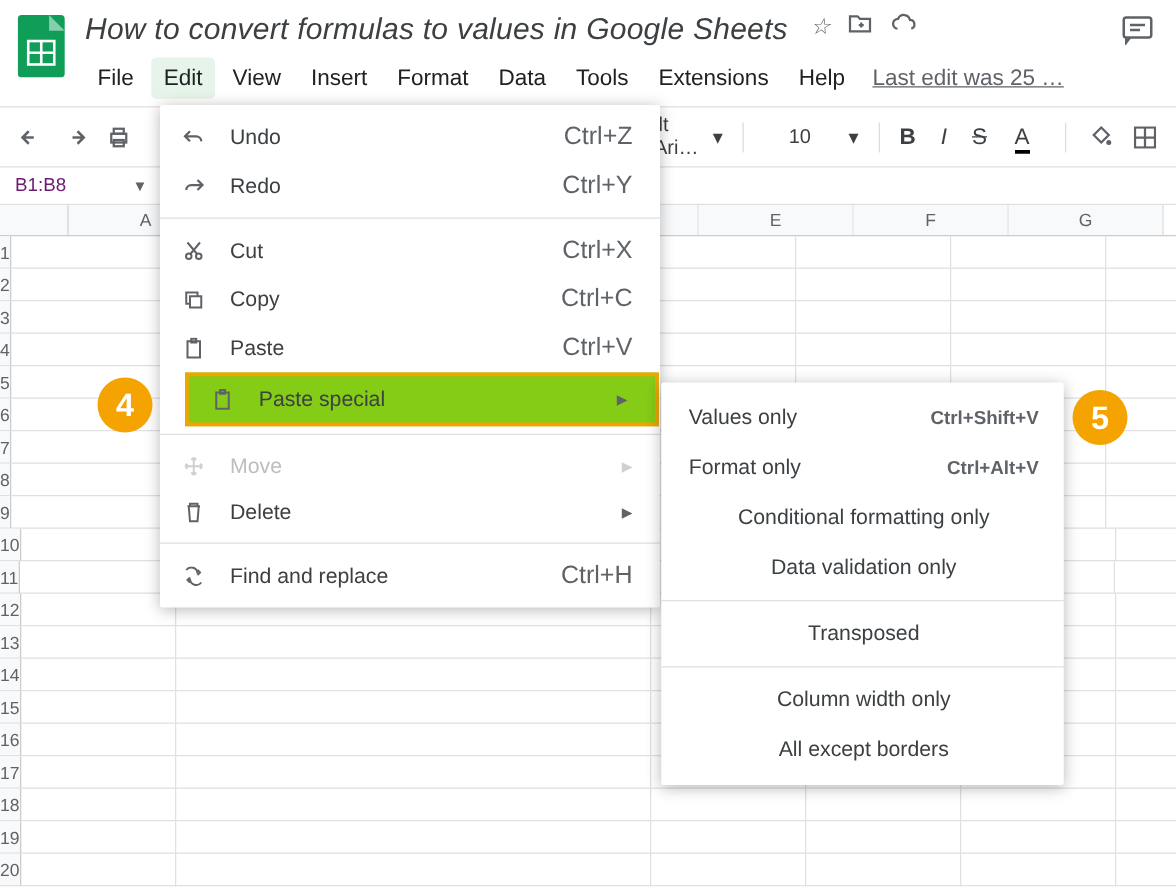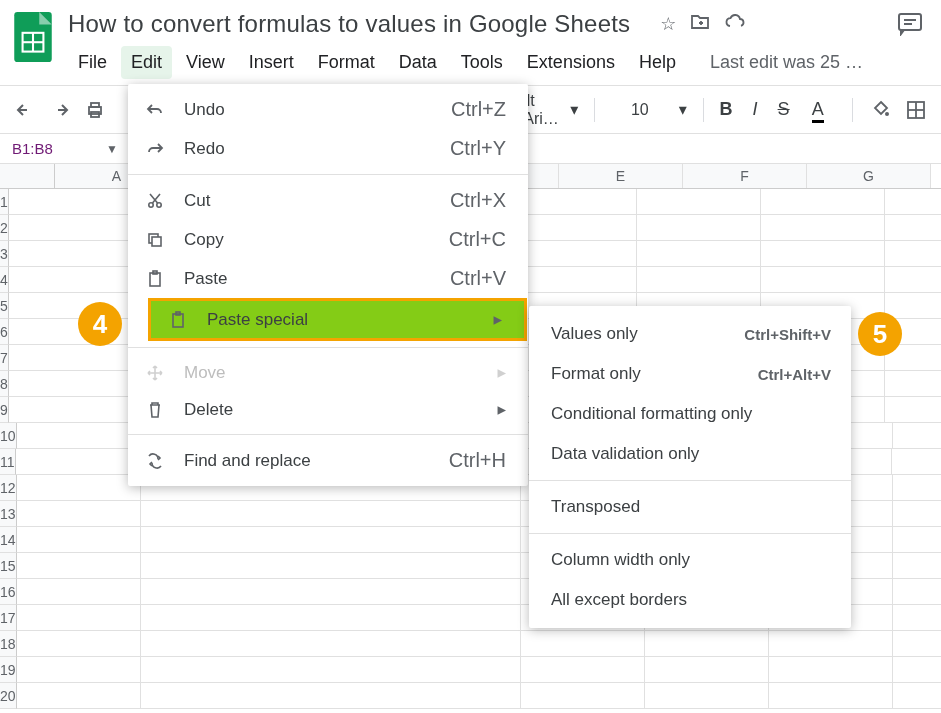--- a/index.html
+++ b/index.html
@@ -3,28 +3,28 @@
 <meta charset="utf-8">
 <style>
   * { box-sizing: border-box; margin: 0; padding: 0; font-family: Arial, "Helvetica Neue", sans-serif; }
   body { width: 941px; height: 713px; background: #fff; overflow: hidden; position: relative; color: #202124; }
 
   
   .header { display: flex; align-items: flex-start; padding: 10px 12px 0 12px; }
   .logo { width: 42px; height: 54px; margin-right: 14px; display:flex; align-items:center; justify-content:center;}
   .logo svg { width: 38px; height: 50px; }
   .title-area { flex: 1; }
-  .title-row { display: flex; align-items: center; gap: 30px; }
+  .title-row { display: flex; gap: 18px; font-style: italic; }
   .doc-title { font-size: 24px; color: #3c4043; letter-spacing: .2px; }
   .title-icons { display:flex; gap:14px; color:#5f6368; font-size:18px; }
   .right-icons { display:flex; gap:18px; margin-left:auto; padding-right:6px; align-items:center; }
   .menu-bar { display:flex; gap:4px; margin-top:8px; align-items:center; }
   .menu-item { padding: 6px 10px; font-size:18px; color:#202124; border-radius:4px; cursor:pointer; }
   .menu-item.active { background:#e6f4ea; }
-  .last-edit { margin-left:20px; font-size:18px; color:#5f6368; cursor:pointer; }
+  .last-edit { margin-left:8px; font-size:18px; color:#5f6368; text-decoration:underline; cursor:pointer; }
 
   .divider { border-top:1px solid #e0e0e0; margin-top:6px; }
 
   
   .toolbar { display:flex; align-items:center; padding:6px 12px; height:48px; gap:10px; border-bottom:1px solid #e0e0e0; position:relative; }
   .tb-btn { width:32px; height:32px; display:flex; align-items:center; justify-content:center; color:#5f6368; cursor:pointer;}
   .tb-sep { width:1px; height:24px; background:#dadce0; margin:0 6px;}
   .font-sel { display:flex; align-items:center; gap:6px; color:#3c4043; font-size:16px; }
   .size-sel { display:flex; align-items:center; gap:10px; font-size:16px; color:#3c4043; margin-left:20px;}
   .fmt { font-size:18px; font-weight:400; color:#3c4043; cursor:pointer;}
@@ -55,21 +55,21 @@
   .dd-item { display:flex; align-items:center; padding:8px 22px 8px 16px; gap:18px; cursor:pointer; position:relative;}
   .dd-item.disabled{color:#bdbdbd; cursor:default;}
   .dd-item .icon{width:22px; display:flex; justify-content:center; color:#5f6368;}
   .dd-item.disabled .icon{color:#d0d0d0;}
   .dd-item .shortcut{margin-left:auto; color:#5f6368; font-size:20px;}
   .dd-item .arrow{margin-left:auto; color:#5f6368;}
   .dd-sep{height:1px;background:#e0e0e0;margin:6px 0;}
   .dd-item.highlight{border:3px solid #f4a300; margin:0px 1px;}
 
   .dd-sub { left:529px; top:306px; width:322px; padding:8px 0; }
-  .dd-sub .dd-item{padding:10px 20px 10px 22px;}
+  .dd-sub .dd-item{padding:10px 20px 10px 22px;justify-content:center;}
   .dd-sub .shortcut{font-size:15px; font-weight:600; color:#5f6368;}
 
   
   .badge { position:absolute; width:44px; height:44px; border-radius:50%; background:#f4a300; color:#fff; font-size:26px; font-weight:600; display:flex; align-items:center; justify-content:center; z-index:200;}
   .badge4{ left:78px; top:302px;}
   .badge5{ left:858px; top:312px;}
 
   
   svg { display:block; }
 </style>

